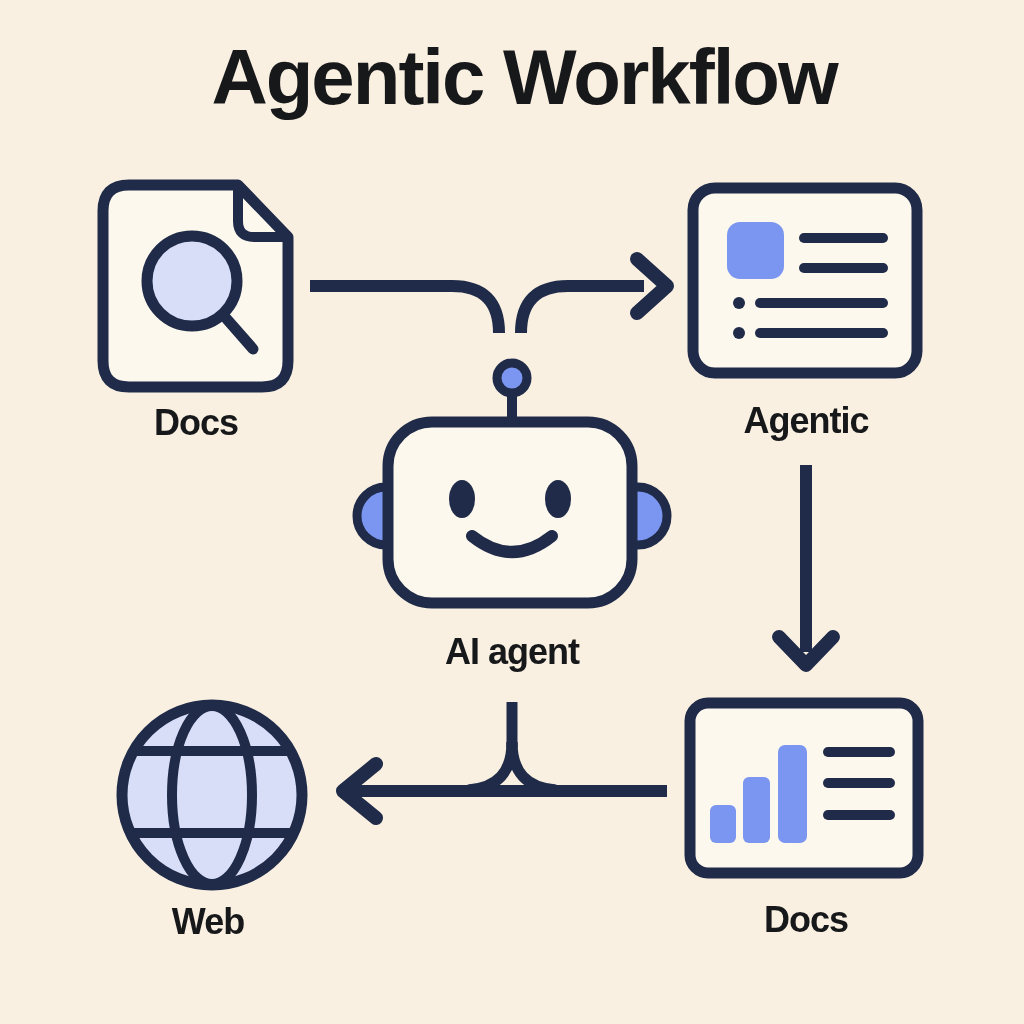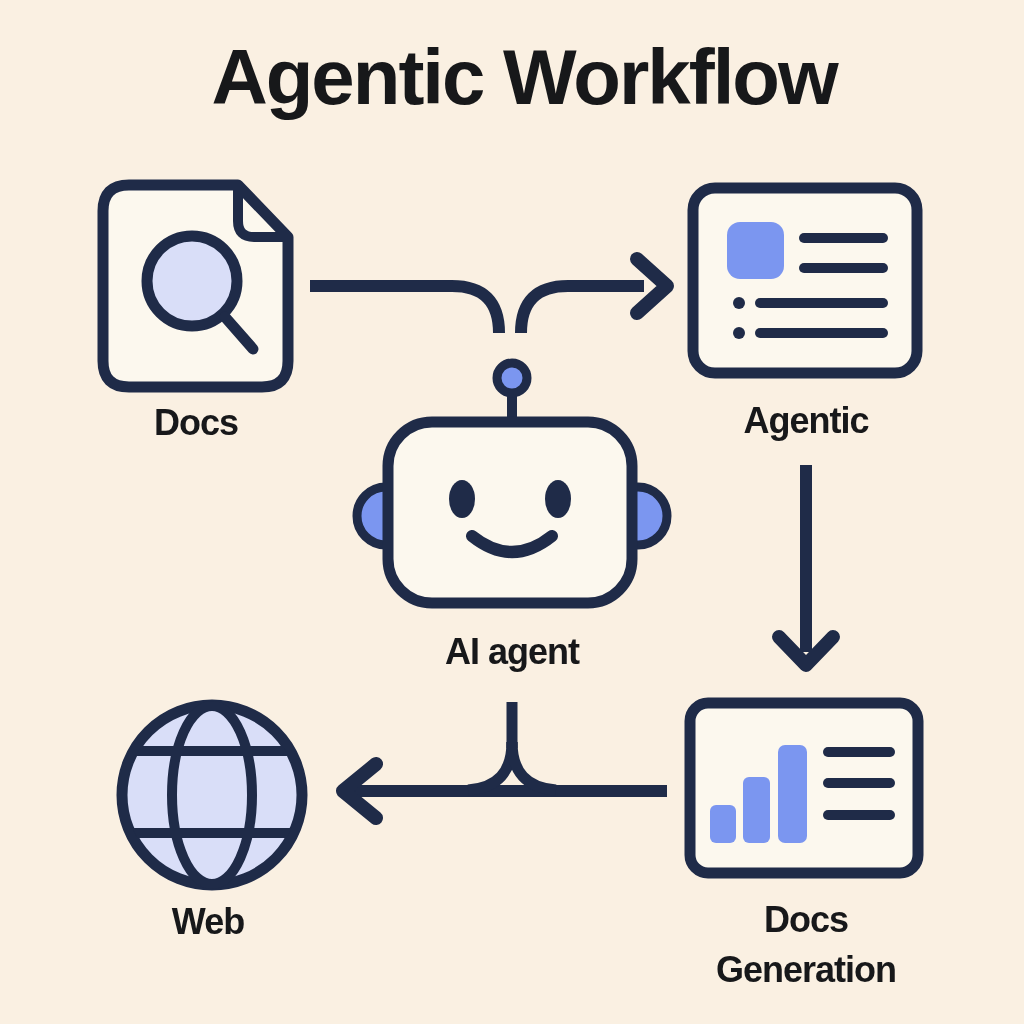--- a/index.html
+++ b/index.html
@@ -132,16 +132,15 @@
       <path class="ink-line" stroke-width="10" stroke-linecap="round" d="M 828 815 H 890"></path>
     </g>
   </svg>
 
   <div class="node-label" style="left:196px; top:398px;">Docs</div>
   <div class="node-label" style="left:806px; top:396px;">Agentic</div>
   <div class="node-label" style="left:512px; top:627px;text-align:center;">AI agent</div>
   <div class="node-label" style="left:200px; top:897px;margin-left:8px;">Web</div>
   <div class="node-label" style="left:806px; top:895px;">
     <div>Docs</div>
-    <div>Generation</div>
   </div>
 
 </div>
 
 </body></html>

